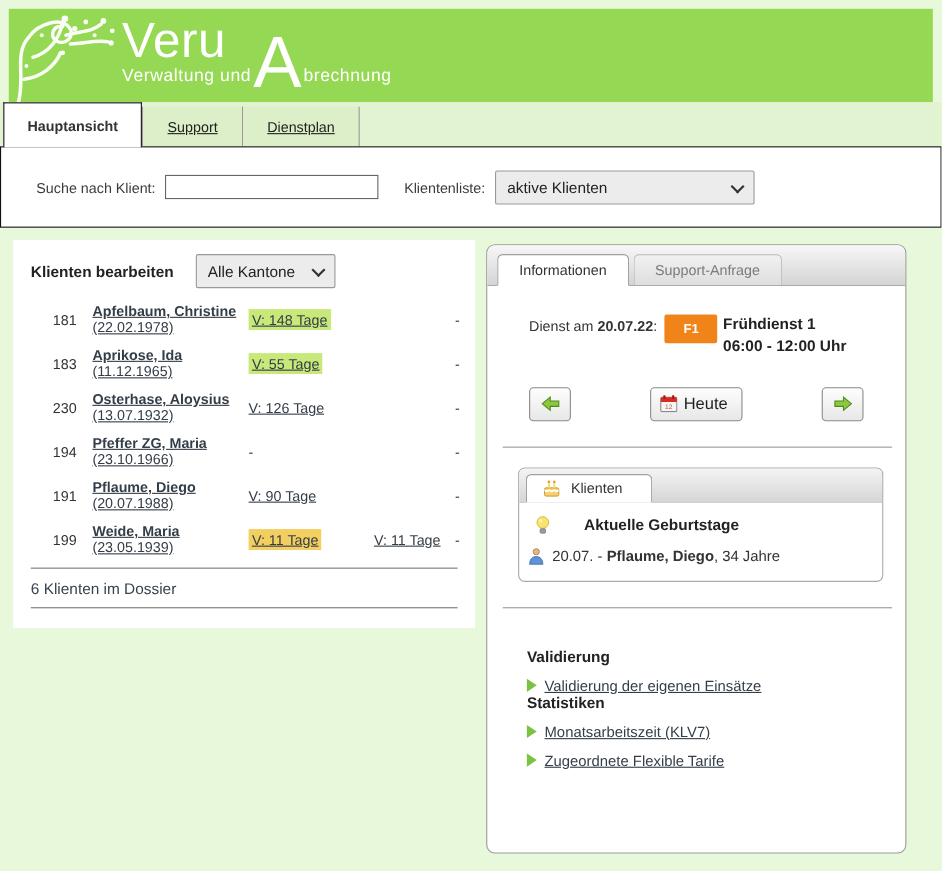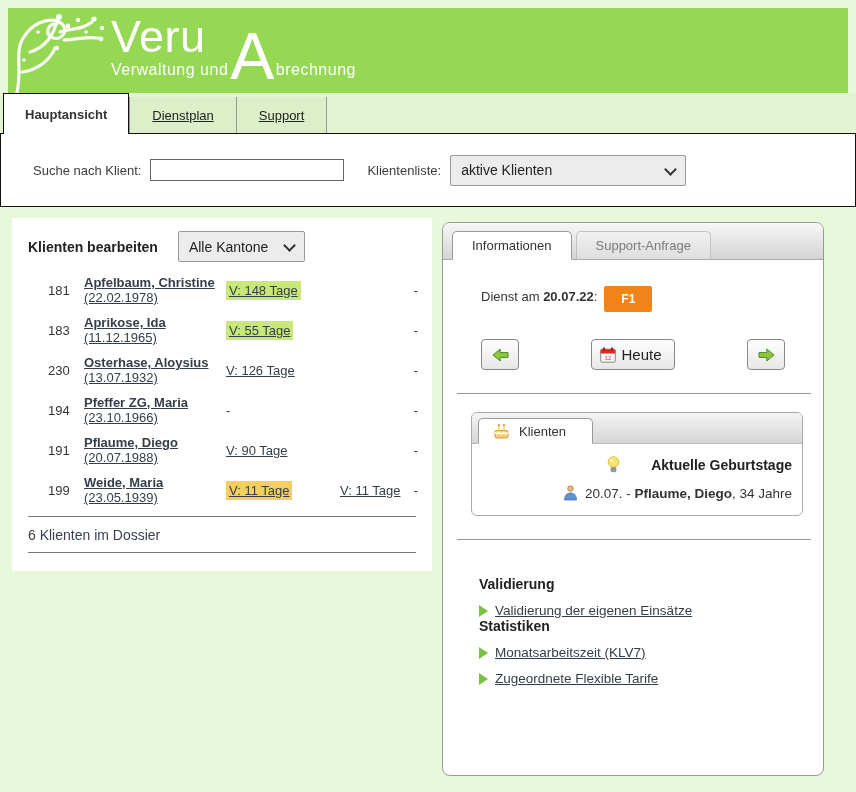--- a/index.html
+++ b/index.html
@@ -172,21 +172,21 @@
     background:linear-gradient(#f4f4f4,#d6d6d6);
     border-bottom:1px solid #bbb;
     display:flex; align-items:flex-end; padding:4px 0 0 6px; height:31px;
   }
   .kbox-tab {
     background:#fff; border:1px solid #999; border-bottom:1px solid #fff;
     margin-bottom:-1px; padding:4px 26px 4px 14px;
     border-radius:5px 5px 0 0; display:flex; align-items:center; gap:9px; cursor:pointer;
   }
   .kbox-content { padding:12px 10px 14px 8px; }
-  .krow { display:flex; align-items:center;justify-content:flex-end; }
+  .krow { display:flex; align-items:center; }
   .krow-bday { margin-left:6px; }
   .krow-bday .ttl { font-weight:bold; font-size:14px; color:#222; margin-left:30px; }
   .krow-entry { margin-top:12px; }
   .krow-entry .txt { margin-left:7px; font-size:13.5px; }
   .krow-entry .nm { font-weight:bold; }
 
   .section { margin-left:26px; }
   .section-title { font-weight:bold; font-size:14px; color:#222; }
   .link-row { display:flex; align-items:center; margin-top:11px; }
   .tri {
@@ -233,24 +233,24 @@
     <div class="logo-A">A</div>
     <div class="logo-tag2">brechnung</div>
   </div>
 </div>
 
 <div class="nav-tabs">
   <div class="nav-tab-active">
     <span>Hauptansicht</span>
   </div>
   <div class="nav-tab">
+    <span>Support</span>
+  </div>
+  <div class="nav-tab">
     <span>Dienstplan</span>
-  </div>
-  <div class="nav-tab">
-    <span>Support</span>
   </div>
 </div>
 
 <div class="search-bar">
   <label class="lbl-search">Suche nach Klient:</label>
   <input class="search-input" type="text" value="" style="">
   <label class="lbl-list">Klientenliste:</label>
   <span class="sel-wrap">
     <select class="sel sel-list">
       <option>aktive Klienten</option>
@@ -331,20 +331,24 @@
       <div class="rp-tab">
         <span>Support-Anfrage</span>
       </div>
     </div>
 
     <div class="rp-content">
 
       <div class="duty-row">
         <span class="duty-lbl"><span>Dienst am </span><b>20.07.22</b><span>:</span></span>
         <span class="f1-badge">F1</span>
+        <span class="duty-info">
+          <div>Frühdienst 1</div>
+          <div>06:00 - 12:00 Uhr</div>
+        </span>
       </div>
 
       <div class="btn-row">
         <button class="btn btn-arrow">
           <svg width="17" height="14" viewBox="0 0 17 14">
             <path d="M16 4.6 L8.2 4.6 L8.2 1 L1 7 L8.2 13 L8.2 9.4 L16 9.4 Z" fill="#8DC63F" stroke="#4E8C1F" stroke-width="1"></path>
           </svg>
         </button>
         <button class="btn btn-today">
           <svg width="16" height="16" viewBox="0 0 16 16">

